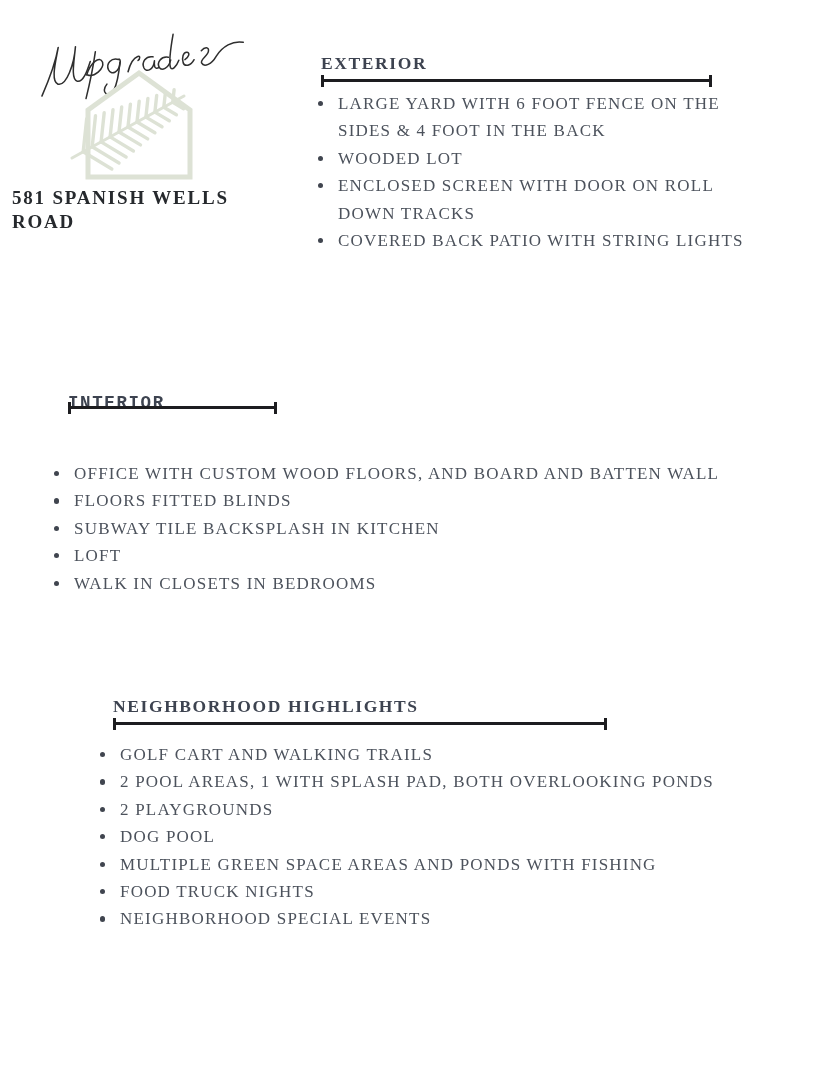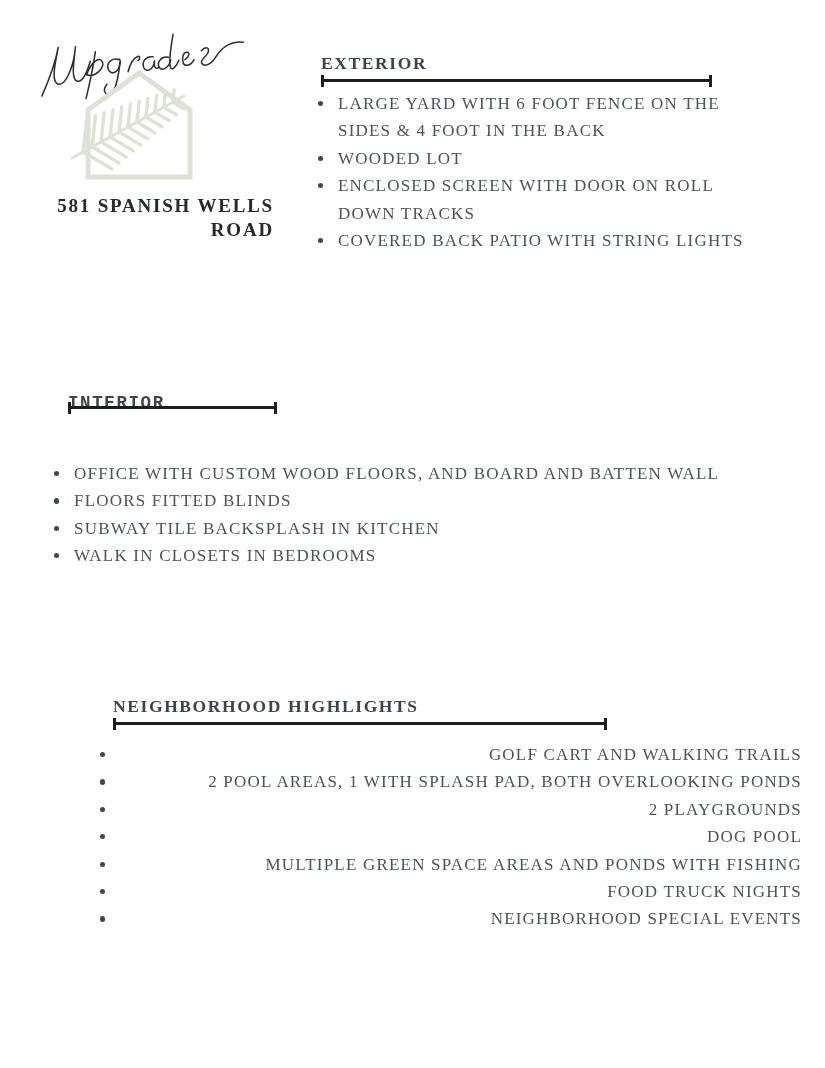--- a/index.html
+++ b/index.html
@@ -30,26 +30,25 @@
     stroke-linecap:round;stroke-linejoin:round;
   }
   .logo{
     position:absolute;left:58px;top:66px;width:150px;height:118px;
   }
   .logo path, .logo line{
     stroke:var(--logo-green);fill:none;
   }
   .address{
     position:absolute;left:12px;top:186px;width:262px;
-    text-align:right;
+    text-align:left;
     font-size:19px;font-weight:700;
     letter-spacing:1.8px;
     line-height:24px;
     color:var(--address-text);
-    margin-top:8px;
   }
   
   .sec-title{
     position:absolute;
     text-align:left;
     font-size:17.5px;font-weight:700;
     letter-spacing:1.6px;
     color:var(--heading-text);
   }
   .rule{
@@ -76,21 +75,21 @@
     white-space:pre-line;
   }
   .bullets li::before{
     content:"";
     position:absolute;left:8px;top:11px;
     width:5.2px;height:5.2px;border-radius:50%;
     background:var(--bullet-dot);
   }
   .ext-list{left:310px;top:90px;width:500px;}
   .int-list{left:46px;top:420px;width:772px;margin-top:40px;}
-  .nbh-list{left:92px;top:741px;width:710px;text-align:right;}
+  .nbh-list{left:92px;top:741px;width:710px;}
 
   .ext-title{left:321px;top:53px;width:391px;}
   .ext-rule{left:321px;top:79px;width:391px;}
   .int-title{left:68px;top:393px;width:209px;font-family:Liberation Mono, monospace;}
   .int-rule{left:68px;top:406px;width:209px;}
   .nbh-title{left:113px;top:696px;width:494px;}
   .nbh-rule{left:113px;top:722px;width:494px;}
 </style>
 </head>
 <body>
@@ -156,20 +155,21 @@
     </ul>
 </div>
 
 <div>
   <div class="sec-title int-title">INTERIOR</div>
   <div class="rule int-rule"></div>
   <ul class="bullets int-list">
       <li>OFFICE WITH CUSTOM WOOD FLOORS, AND BOARD AND BATTEN WALL</li>
       <li>FLOORS FITTED BLINDS</li>
       <li>SUBWAY TILE BACKSPLASH IN KITCHEN</li>
+      <li>LOFT</li>
       <li>WALK IN CLOSETS IN BEDROOMS</li>
     </ul>
 </div>
 
 <div>
   <div class="sec-title nbh-title">NEIGHBORHOOD HIGHLIGHTS</div>
   <div class="rule nbh-rule"></div>
   <ul class="bullets nbh-list">
       <li>GOLF CART AND WALKING TRAILS</li>
       <li>2 POOL AREAS, 1 WITH SPLASH PAD, BOTH OVERLOOKING PONDS</li>

